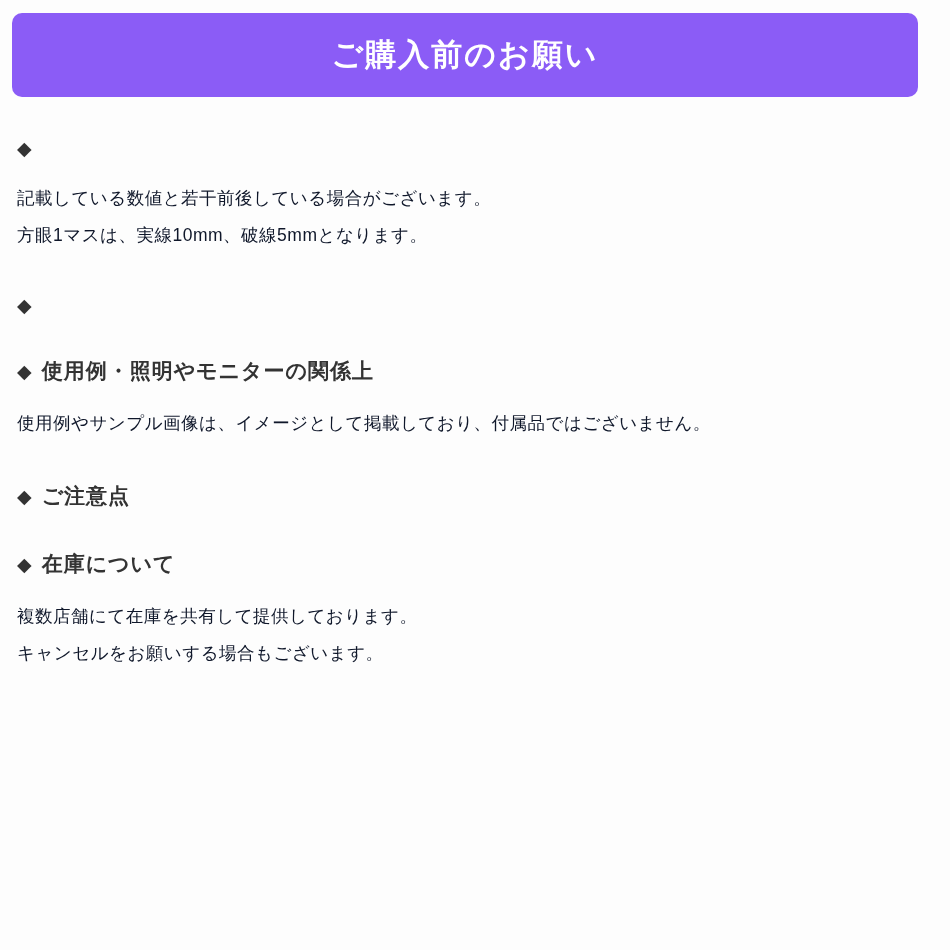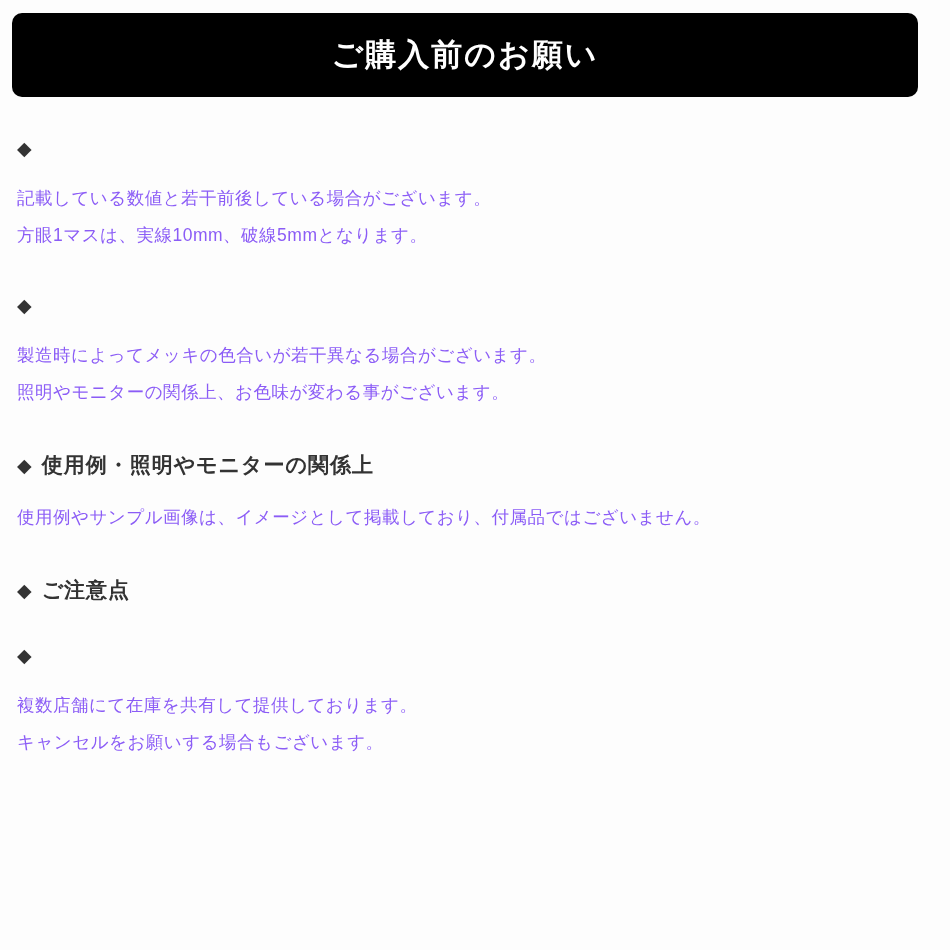--- a/index.html
+++ b/index.html
@@ -38,51 +38,47 @@
     display: flex;
     align-items: center;
   }
   .diamond {
     margin-right: 9px;
     font-size: 19px;
     color: #333333;
   }
   .section-body {
     font-size: 17.5px;
-    color: #8b5cf6;
+    color: #0f172a;
     line-height: 37px;
     letter-spacing: 0.5px;
   }
 </style>
 </head>
 <body style="background: rgb(253, 253, 253);">
 
-<div class="banner" style="background: #000000; color: rgb(255, 255, 255); margin-left: 12px;">
+<div class="banner" style="background: #8b5cf6; color: rgb(255, 255, 255); margin-left: 12px;">
   <span class="banner-title">ご購入前のお願い</span>
 </div>
 
 <div class="content" id="sections">
   <section class="notice-section">
     <h2 class="section-heading">
       <span class="diamond">◆</span>
     </h2>
     <div class="section-body">
         <div>記載している数値と若干前後している場合がございます。</div>
         <div>方眼1マスは、実線10mm、破線5mmとなります。</div>
       </div>
   </section>
 
   <section class="notice-section">
     <h2 class="section-heading">
       <span class="diamond">◆</span>
     </h2>
-    <div class="section-body">
-        <div>製造時によってメッキの色合いが若干異なる場合がございます。</div>
-        <div>照明やモニターの関係上、お色味が変わる事がございます。</div>
-      </div>
   </section>
 
   <section class="notice-section">
     <h2 class="section-heading">
       <span class="diamond">◆</span>
       <span class="heading-text">使用例・照明やモニターの関係上</span>
     </h2>
     <div class="section-body">
         <div>使用例やサンプル画像は、イメージとして掲載しており、付属品ではございません。</div>
       </div>
@@ -91,19 +87,20 @@
   <section class="notice-section">
     <h2 class="section-heading">
       <span class="diamond">◆</span>
       <span class="heading-text">ご注意点</span>
     </h2>
   </section>
 
   <section class="notice-section">
     <h2 class="section-heading">
       <span class="diamond">◆</span>
+      <span class="heading-text">在庫について</span>
     </h2>
     <div class="section-body">
         <div>複数店舗にて在庫を共有して提供しております。</div>
         <div>キャンセルをお願いする場合もございます。</div>
       </div>
   </section>
 </div>
 
 </body></html>

